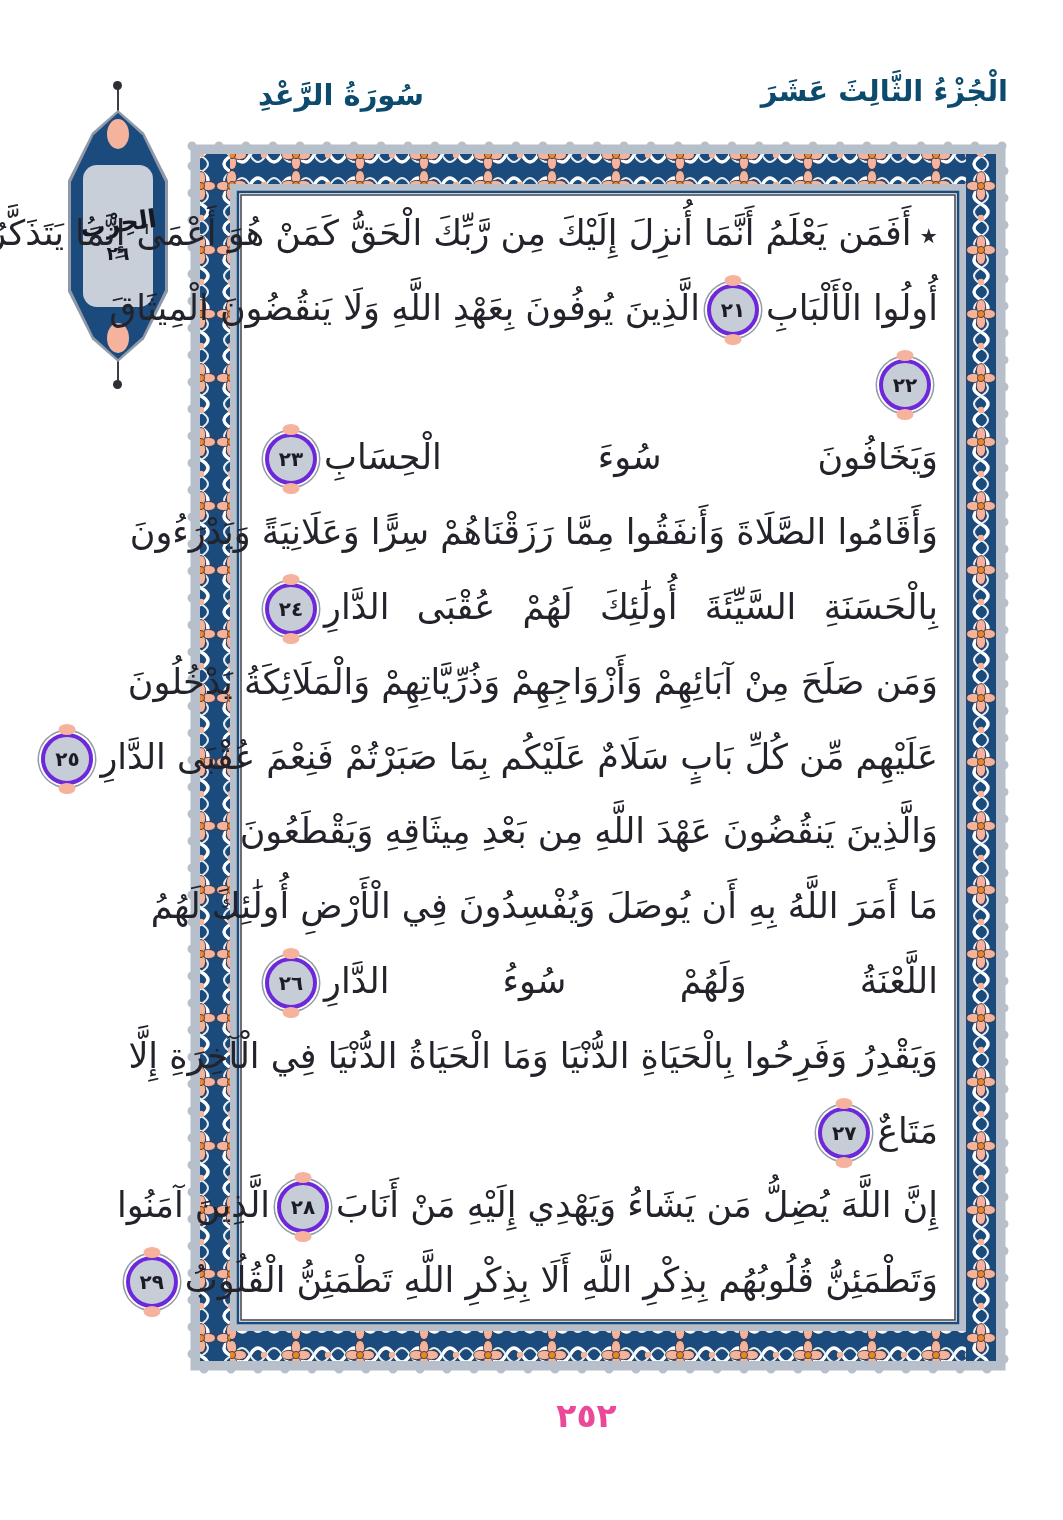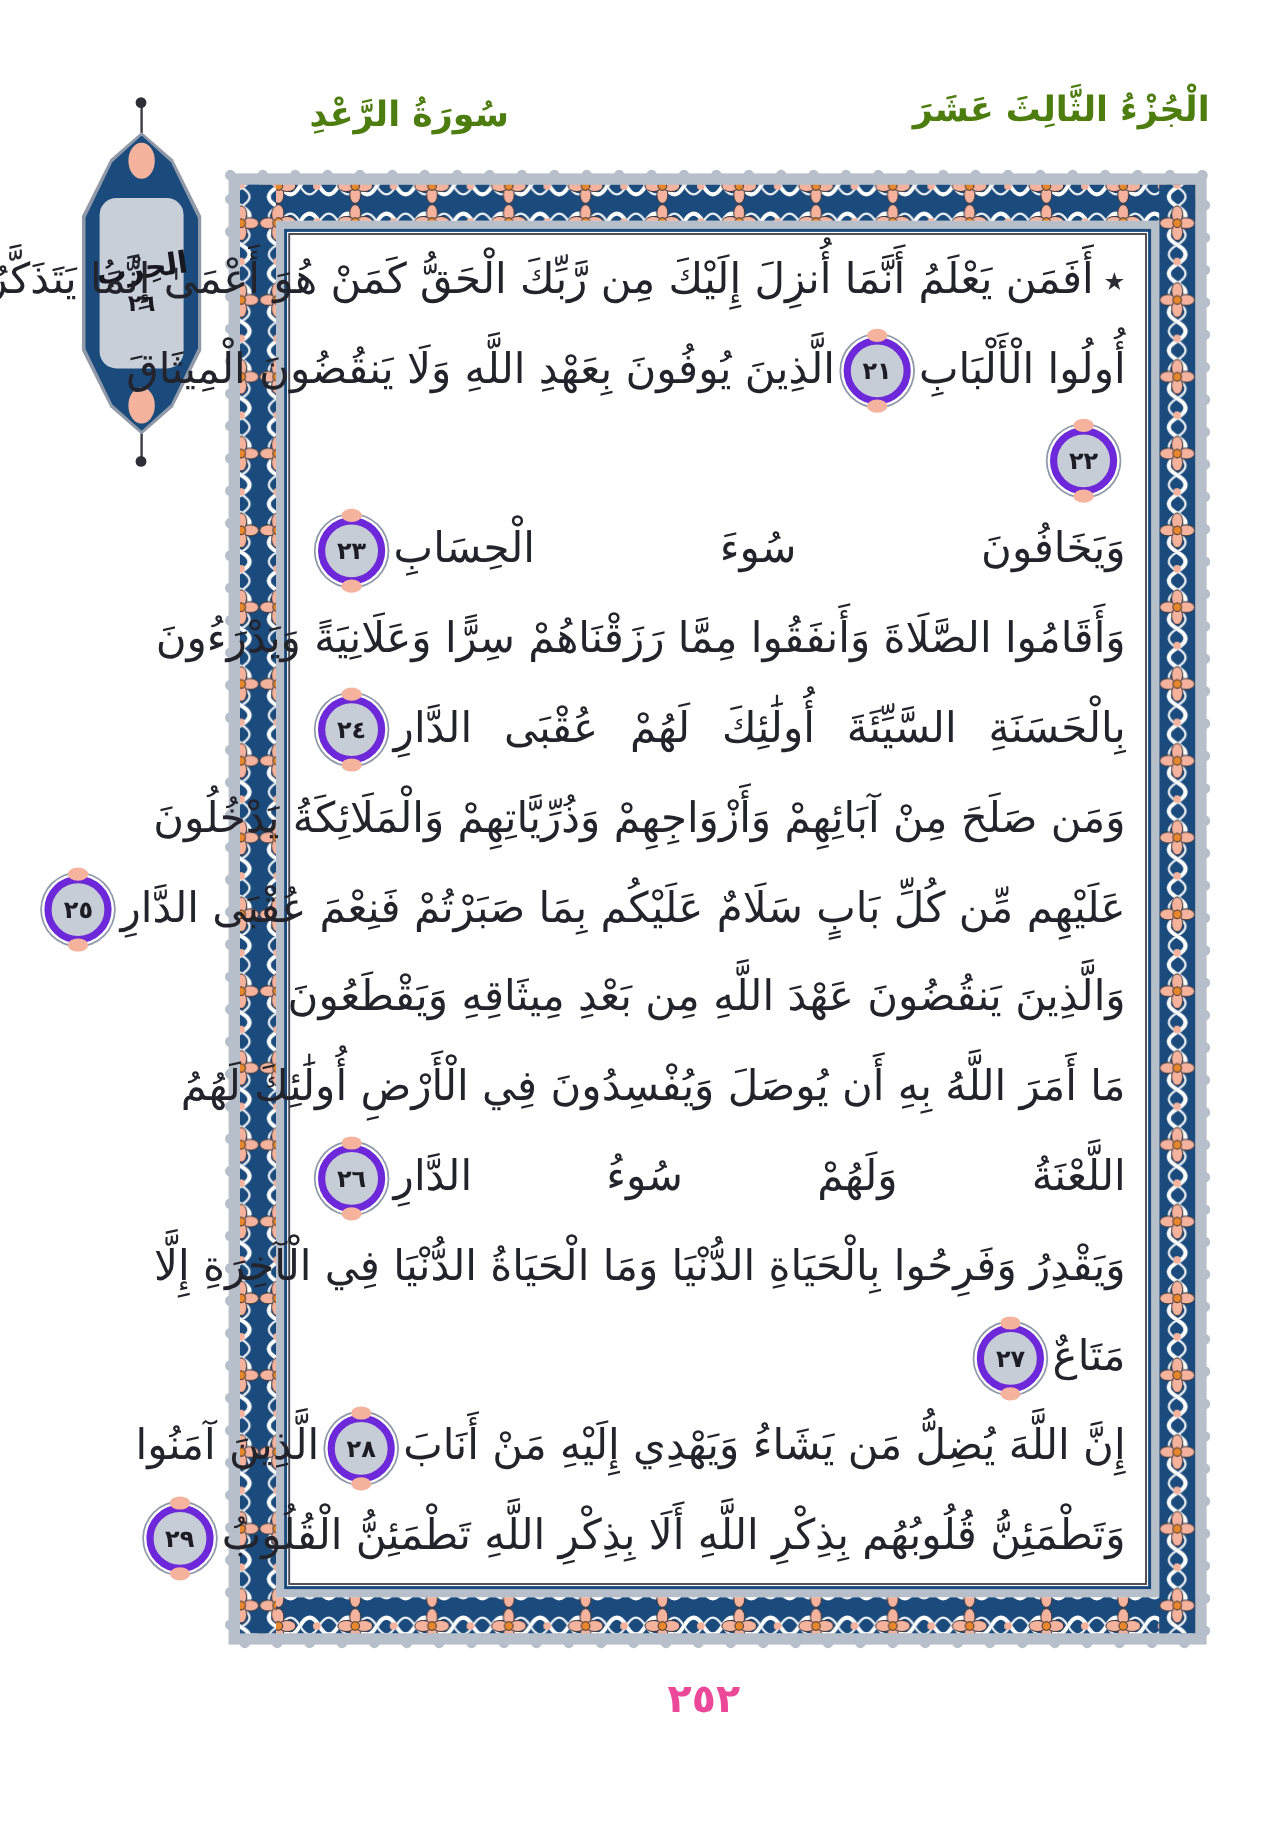--- a/index.html
+++ b/index.html
@@ -7,21 +7,21 @@
     position:relative;
     width:1063px;height:1520px;
     background:#ffffff;
     font-family:"DejaVu Sans", sans-serif;
     overflow:hidden;
   }
 
   
   .hdr{
     position:absolute;
-    font-size:29px;font-weight:700;color:#4d7c0f;
+    font-size:29px;font-weight:700;color:#0c4a6e;
     direction:rtl;white-space:nowrap;
   }
   .hdr-juz{top:74px;right:55px;}
   .hdr-surah{top:78px;left:258px;}
 
   
   .hizb-line{position:absolute;left:117px;top:84px;width:2px;height:302px;background:#3c3c44;}
   .hizb-dot{position:absolute;width:9px;height:9px;border-radius:50%;background:#2e2e36;left:113px;}
   .hizb-dot.top{top:81px;} .hizb-dot.bot{top:380px;}
   .hizb-outer{
@@ -62,21 +62,21 @@
     text-align:justify;text-align-last:justify;
     white-space:nowrap;
     font-weight:500;
   }
   .qtext{letter-spacing:0.5px;}
 
   
   .ayah-marker{
     position:relative;display:inline-flex;align-items:center;justify-content:center;
     width:44px;height:44px;border-radius:50%;
-    background:#c7cdd7;border:6px solid #6d28d9;
+    background:#c7cdd7;border:4px solid #6d28d9;
     box-shadow:0 0 0 2px #ffffff,0 0 0 3.5px #8f99a8;
     vertical-align:middle;margin:0 7px;
   }
   .ayah-marker::before,.ayah-marker::after{
     content:"";position:absolute;left:50%;transform:translateX(-50%);
     width:17px;height:11px;background:#f5b29c;border-radius:50%;
   }
   .ayah-marker::before{top:-13px;} .ayah-marker::after{bottom:-13px;}
   .ayah-marker .num{font-size:20px;line-height:1;color:#1c1c24;font-weight:700;letter-spacing:0;}
 

